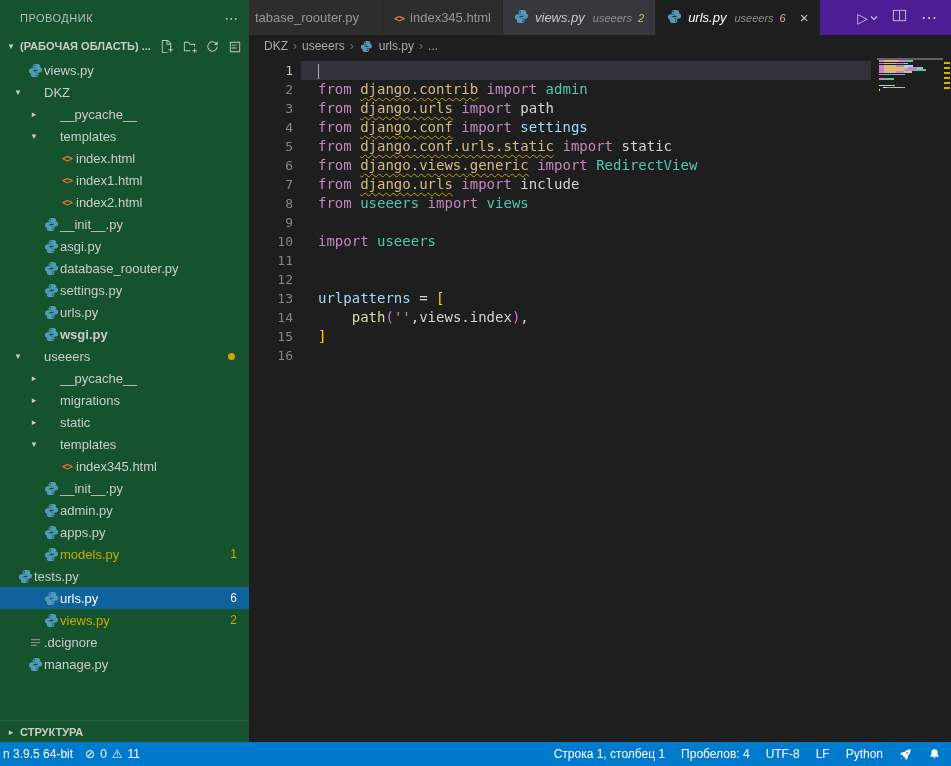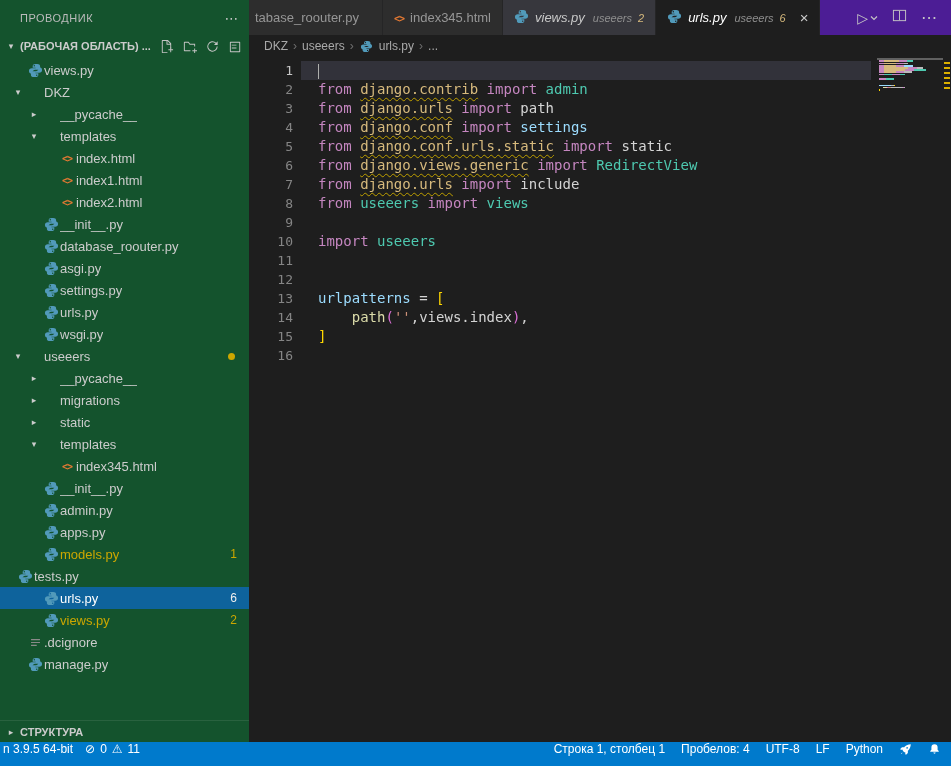--- a/index.html
+++ b/index.html
@@ -82,21 +82,21 @@
 
   
   .minimap { position:absolute; top:1px; right:8px; width:66px; }
   .mrow { height:2.2px; display:flex; align-items:center; padding-left:2px; }
   .mrow span { height:1.7px; display:block; }
   .mrow.mactive { background:rgba(255,255,255,.30); }
   .ruler { position:absolute; top:0; right:0; width:8px; height:100%; }
   .tick { position:absolute; right:1px; width:6px; height:2.4px; background:#ddb100; }
 
   
-  .statusbar { background:#007acc; color:#ffffff; display:flex; align-items:flex-start;
+  .statusbar { background:#007acc; color:#ffffff; display:flex; align-items:center;
     font-size:12px; padding:0 6px 0 3px; }
   .sb-left { display:flex; gap:12px; align-items:center; }
   .sb-right { margin-left:auto; display:flex; gap:16px; align-items:center; padding-right:4px; }
   .sb-item { display:flex; align-items:center; gap:5px; cursor:pointer; white-space:nowrap; }
   .sb-ico { font-size:12px; }
 </style>
 </head>
 <body>
 
 <div id="app">
@@ -200,59 +200,59 @@
           <div class="row" style="padding-left: 26px;">
             <span class="chev"></span>
             <span class="ficon">
               <svg width="15" height="15" viewBox="0 0 16 16">
                 <g fill="#519aba">
                   <path d="M7.9 1C6.1 1 5 1.9 5 3.3V5h3.1v.6H3.9C2.3 5.6 1 6.7 1 8.5c0 1.9 1.3 3 2.9 3H5V9.8C5 8.4 6.2 7.3 7.5 7.3h3.1c1.2 0 2.3-1 2.3-2.3V3.3C12.9 1.9 11.7 1 9.9 1H7.9zM6.7 2.2c.4 0 .8.4.8.8s-.4.8-.8.8-.8-.4-.8-.8.4-.8.8-.8z"></path>
                   <path d="M8.1 15c1.8 0 2.9-.9 2.9-2.3V11H7.9v-.6h4.2c1.6 0 2.9-1.1 2.9-2.9 0-1.9-1.3-3-2.9-3H11v1.7c0 1.4-1.2 2.5-2.5 2.5H5.4c-1.2 0-2.3 1-2.3 2.3v1.7C3.1 14.1 4.3 15 6.1 15h2zm1.2-1.2c-.4 0-.8-.4-.8-.8s.4-.8.8-.8.8.4.8.8-.4.8-.8.8z"></path>
                 </g>
               </svg>
             </span>
+            <span class="label">asgi.py</span>
+          </div>
+          <div class="row" style="padding-left: 26px;">
+            <span class="chev"></span>
+            <span class="ficon">
+              <svg width="15" height="15" viewBox="0 0 16 16">
+                <g fill="#519aba">
+                  <path d="M7.9 1C6.1 1 5 1.9 5 3.3V5h3.1v.6H3.9C2.3 5.6 1 6.7 1 8.5c0 1.9 1.3 3 2.9 3H5V9.8C5 8.4 6.2 7.3 7.5 7.3h3.1c1.2 0 2.3-1 2.3-2.3V3.3C12.9 1.9 11.7 1 9.9 1H7.9zM6.7 2.2c.4 0 .8.4.8.8s-.4.8-.8.8-.8-.4-.8-.8.4-.8.8-.8z"></path>
+                  <path d="M8.1 15c1.8 0 2.9-.9 2.9-2.3V11H7.9v-.6h4.2c1.6 0 2.9-1.1 2.9-2.9 0-1.9-1.3-3-2.9-3H11v1.7c0 1.4-1.2 2.5-2.5 2.5H5.4c-1.2 0-2.3 1-2.3 2.3v1.7C3.1 14.1 4.3 15 6.1 15h2zm1.2-1.2c-.4 0-.8-.4-.8-.8s.4-.8.8-.8.8.4.8.8-.4.8-.8.8z"></path>
+                </g>
+              </svg>
+            </span>
             <span class="label">database_roouter.py</span>
           </div>
           <div class="row" style="padding-left: 26px;">
             <span class="chev"></span>
             <span class="ficon">
               <svg width="15" height="15" viewBox="0 0 16 16">
                 <g fill="#519aba">
                   <path d="M7.9 1C6.1 1 5 1.9 5 3.3V5h3.1v.6H3.9C2.3 5.6 1 6.7 1 8.5c0 1.9 1.3 3 2.9 3H5V9.8C5 8.4 6.2 7.3 7.5 7.3h3.1c1.2 0 2.3-1 2.3-2.3V3.3C12.9 1.9 11.7 1 9.9 1H7.9zM6.7 2.2c.4 0 .8.4.8.8s-.4.8-.8.8-.8-.4-.8-.8.4-.8.8-.8z"></path>
                   <path d="M8.1 15c1.8 0 2.9-.9 2.9-2.3V11H7.9v-.6h4.2c1.6 0 2.9-1.1 2.9-2.9 0-1.9-1.3-3-2.9-3H11v1.7c0 1.4-1.2 2.5-2.5 2.5H5.4c-1.2 0-2.3 1-2.3 2.3v1.7C3.1 14.1 4.3 15 6.1 15h2zm1.2-1.2c-.4 0-.8-.4-.8-.8s.4-.8.8-.8.8.4.8.8-.4.8-.8.8z"></path>
                 </g>
               </svg>
             </span>
-            <span class="label">asgi.py</span>
-          </div>
-          <div class="row" style="padding-left: 26px;">
-            <span class="chev"></span>
-            <span class="ficon">
-              <svg width="15" height="15" viewBox="0 0 16 16">
-                <g fill="#519aba">
-                  <path d="M7.9 1C6.1 1 5 1.9 5 3.3V5h3.1v.6H3.9C2.3 5.6 1 6.7 1 8.5c0 1.9 1.3 3 2.9 3H5V9.8C5 8.4 6.2 7.3 7.5 7.3h3.1c1.2 0 2.3-1 2.3-2.3V3.3C12.9 1.9 11.7 1 9.9 1H7.9zM6.7 2.2c.4 0 .8.4.8.8s-.4.8-.8.8-.8-.4-.8-.8.4-.8.8-.8z"></path>
-                  <path d="M8.1 15c1.8 0 2.9-.9 2.9-2.3V11H7.9v-.6h4.2c1.6 0 2.9-1.1 2.9-2.9 0-1.9-1.3-3-2.9-3H11v1.7c0 1.4-1.2 2.5-2.5 2.5H5.4c-1.2 0-2.3 1-2.3 2.3v1.7C3.1 14.1 4.3 15 6.1 15h2zm1.2-1.2c-.4 0-.8-.4-.8-.8s.4-.8.8-.8.8.4.8.8-.4.8-.8.8z"></path>
-                </g>
-              </svg>
-            </span>
             <span class="label">settings.py</span>
           </div>
           <div class="row" style="padding-left: 26px;">
             <span class="chev"></span>
             <span class="ficon">
               <svg width="15" height="15" viewBox="0 0 16 16">
                 <g fill="#519aba">
                   <path d="M7.9 1C6.1 1 5 1.9 5 3.3V5h3.1v.6H3.9C2.3 5.6 1 6.7 1 8.5c0 1.9 1.3 3 2.9 3H5V9.8C5 8.4 6.2 7.3 7.5 7.3h3.1c1.2 0 2.3-1 2.3-2.3V3.3C12.9 1.9 11.7 1 9.9 1H7.9zM6.7 2.2c.4 0 .8.4.8.8s-.4.8-.8.8-.8-.4-.8-.8.4-.8.8-.8z"></path>
                   <path d="M8.1 15c1.8 0 2.9-.9 2.9-2.3V11H7.9v-.6h4.2c1.6 0 2.9-1.1 2.9-2.9 0-1.9-1.3-3-2.9-3H11v1.7c0 1.4-1.2 2.5-2.5 2.5H5.4c-1.2 0-2.3 1-2.3 2.3v1.7C3.1 14.1 4.3 15 6.1 15h2zm1.2-1.2c-.4 0-.8-.4-.8-.8s.4-.8.8-.8.8.4.8.8-.4.8-.8.8z"></path>
                 </g>
               </svg>
             </span>
             <span class="label">urls.py</span>
           </div>
-          <div class="row" style="padding-left: 26px;">
+          <div class="row" style="padding-left: 26px; font-weight: bold;">
             <span class="chev"></span>
             <span class="ficon">
               <svg width="15" height="15" viewBox="0 0 16 16">
                 <g fill="#519aba">
                   <path d="M7.9 1C6.1 1 5 1.9 5 3.3V5h3.1v.6H3.9C2.3 5.6 1 6.7 1 8.5c0 1.9 1.3 3 2.9 3H5V9.8C5 8.4 6.2 7.3 7.5 7.3h3.1c1.2 0 2.3-1 2.3-2.3V3.3C12.9 1.9 11.7 1 9.9 1H7.9zM6.7 2.2c.4 0 .8.4.8.8s-.4.8-.8.8-.8-.4-.8-.8.4-.8.8-.8z"></path>
                   <path d="M8.1 15c1.8 0 2.9-.9 2.9-2.3V11H7.9v-.6h4.2c1.6 0 2.9-1.1 2.9-2.9 0-1.9-1.3-3-2.9-3H11v1.7c0 1.4-1.2 2.5-2.5 2.5H5.4c-1.2 0-2.3 1-2.3 2.3v1.7C3.1 14.1 4.3 15 6.1 15h2zm1.2-1.2c-.4 0-.8-.4-.8-.8s.4-.8.8-.8.8.4.8.8-.4.8-.8.8z"></path>
                 </g>
               </svg>
             </span>
             <span class="label">wsgi.py</span>

